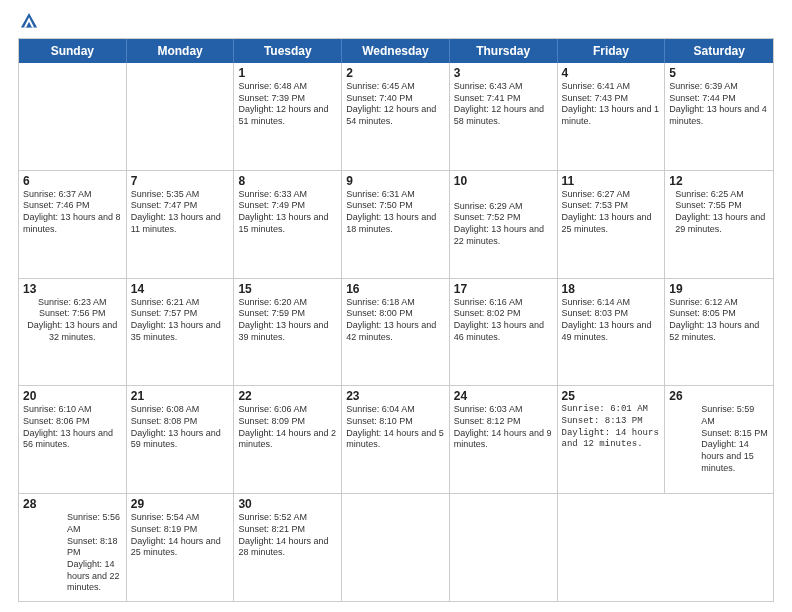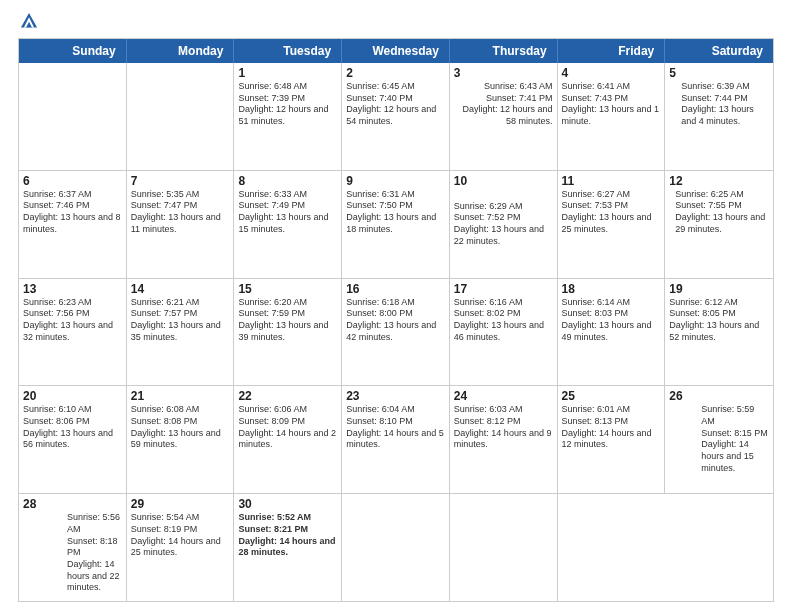--- a/index.html
+++ b/index.html
@@ -60,21 +60,21 @@
     }
     .cal-header {
       display: grid;
       grid-template-columns: repeat(7, 1fr);
       background: #2460a7;
     }
     .cal-header-cell {
       color: #fff;
       font-size: 12px;
       font-weight: bold;
-      text-align: right;
+      text-align: center;
       padding: 5px 10px;
       border-right: 1px solid #4a7fc1;
     }
     .cal-header-cell:last-child { border-right: none; }
     .cal-body {
       display: flex;
       flex-direction: column;
       flex: 1;
     }
     .cal-row {
@@ -149,33 +149,33 @@
 Daylight: 12 hours and 51 minutes.</div>
           </div>
           <div class="cal-cell">
             <div class="day-number">2</div>
             <div class="day-info" style="white-space: pre-line;">Sunrise: 6:45 AM
 Sunset: 7:40 PM
 Daylight: 12 hours and 54 minutes.</div>
           </div>
           <div class="cal-cell">
             <div class="day-number">3</div>
-            <div class="day-info" style="white-space: pre-line; text-align: right;">Sunrise: 6:43 AM
+            <div class="day-info" style="white-space: pre-line;">Sunrise: 6:43 AM
 Sunset: 7:41 PM
 Daylight: 12 hours and 58 minutes.</div>
           </div>
           <div class="cal-cell">
             <div class="day-number">4</div>
             <div class="day-info" style="white-space: pre-line;">Sunrise: 6:41 AM
 Sunset: 7:43 PM
 Daylight: 13 hours and 1 minute.</div>
           </div>
           <div class="cal-cell">
             <div class="day-number">5</div>
-            <div class="day-info" style="white-space: pre-line; margin-left: 12px;">Sunrise: 6:39 AM
+            <div class="day-info" style="white-space: pre-line;">Sunrise: 6:39 AM
 Sunset: 7:44 PM
 Daylight: 13 hours and 4 minutes.</div>
           </div>
         </div>
         <div class="cal-row">
           <div class="cal-cell">
             <div class="day-number">6</div>
             <div class="day-info" style="white-space: pre-line;">Sunrise: 6:37 AM
 Sunset: 7:46 PM
 Daylight: 13 hours and 8 minutes.</div>
@@ -213,21 +213,21 @@
           <div class="cal-cell">
             <div class="day-number">12</div>
             <div class="day-info" style="white-space: pre-line; margin-left: 6px;">Sunrise: 6:25 AM
 Sunset: 7:55 PM
 Daylight: 13 hours and 29 minutes.</div>
           </div>
         </div>
         <div class="cal-row">
           <div class="cal-cell">
             <div class="day-number">13</div>
-            <div class="day-info" style="white-space: pre-line;">Sunrise: 6:23 AM
+            <div class="day-info" style="white-space: pre-line; text-align: center;">Sunrise: 6:23 AM
 Sunset: 7:56 PM
 Daylight: 13 hours and 32 minutes.</div>
           </div>
           <div class="cal-cell">
             <div class="day-number">14</div>
             <div class="day-info" style="white-space: pre-line;">Sunrise: 6:21 AM
 Sunset: 7:57 PM
 Daylight: 13 hours and 35 minutes.</div>
           </div>
           <div class="cal-cell">
@@ -287,21 +287,21 @@
 Daylight: 14 hours and 5 minutes.</div>
           </div>
           <div class="cal-cell">
             <div class="day-number">24</div>
             <div class="day-info" style="white-space: pre-line;">Sunrise: 6:03 AM
 Sunset: 8:12 PM
 Daylight: 14 hours and 9 minutes.</div>
           </div>
           <div class="cal-cell">
             <div class="day-number">25</div>
-            <div class="day-info" style="white-space: pre-line;">Sunrise: 6:01 AM
+            <div class="day-info" style="white-space: pre-line; font-family: Liberation Mono, monospace;">Sunrise: 6:01 AM
 Sunset: 8:13 PM
 Daylight: 14 hours and 12 minutes.</div>
           </div>
           <div class="cal-cell">
             <div class="day-number">26</div>
             <div class="day-info" style="white-space: pre-line; margin-left: 32px;">Sunrise: 5:59 AM
 Sunset: 8:15 PM
 Daylight: 14 hours and 15 minutes.</div>
           </div>
         </div>
@@ -313,21 +313,21 @@
 Daylight: 14 hours and 22 minutes.</div>
           </div>
           <div class="cal-cell">
             <div class="day-number">29</div>
             <div class="day-info" style="white-space: pre-line;">Sunrise: 5:54 AM
 Sunset: 8:19 PM
 Daylight: 14 hours and 25 minutes.</div>
           </div>
           <div class="cal-cell">
             <div class="day-number">30</div>
-            <div class="day-info" style="white-space: pre-line; font-weight: bold;">Sunrise: 5:52 AM
+            <div class="day-info" style="white-space: pre-line;">Sunrise: 5:52 AM
 Sunset: 8:21 PM
 Daylight: 14 hours and 28 minutes.</div>
           </div>
           <div class="cal-cell empty"></div>
           <div class="cal-cell empty"></div>
           <div class="cal-cell empty"></div>
         </div>
       </div>
   </div>
 </div>

